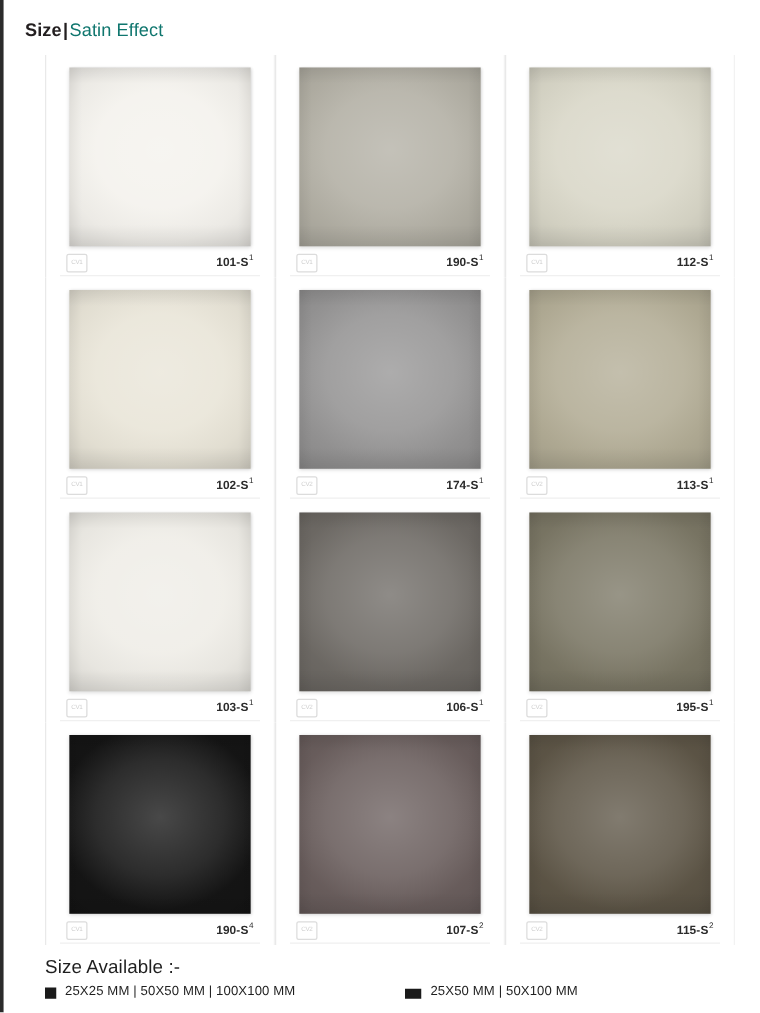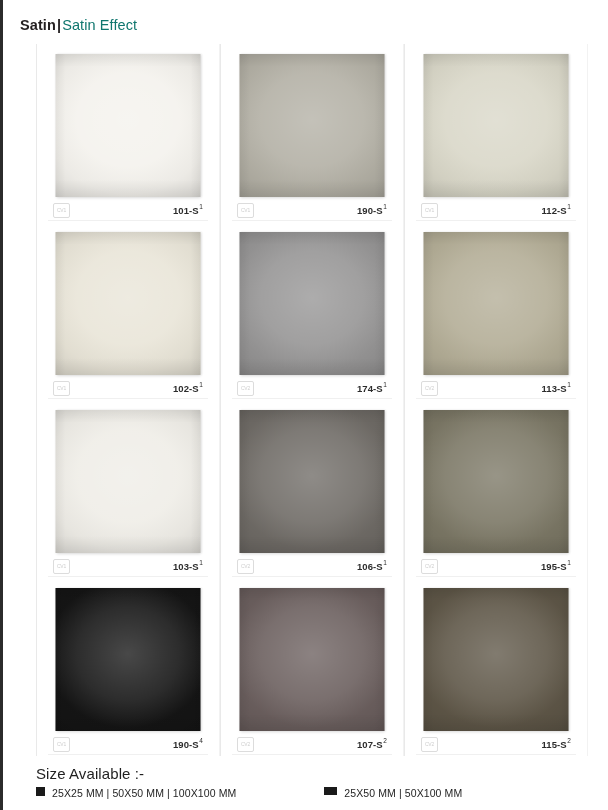--- a/index.html
+++ b/index.html
@@ -191,21 +191,21 @@
     color: #1f1f1f;
     margin-bottom: 5px;
     letter-spacing: .1px;
   }
   .legend-row {
     display: flex;
     align-items: center;
   }
   .legend-item {
     display: flex;
-    align-items: flex-start;
+    align-items: flex-end;
   }
   .legend-item.second {
     margin-left: 72px;
     padding-left: 16px;
   }
   .sw-square {
     width: 9px;
     height: 9px;
     background: #1a1a1a;
     margin-right: 7px;
@@ -226,21 +226,21 @@
   }
 </style>
 </head>
 <body>
 
 <div class="page-edge"></div>
 
 <div class="page">
 
   <div class="header">
-    <span class="brand">Satin</span><span class="sep">|</span><span class="sub">Satin Effect</span>
+    <span class="brand">Size</span><span class="sep">|</span><span class="sub">Satin Effect</span>
   </div>
 
   <div class="grid" id="tile-grid">
       <div class="cell">
         <div class="swatch-wrap">
           <div class="swatch" style="background: rgb(244, 242, 237);"></div>
         </div>
         <div class="cell-footer">
           <div class="cv-badge">CV1</div>
           <div class="code"><span>101-S</span><sup>1</sup></div>

